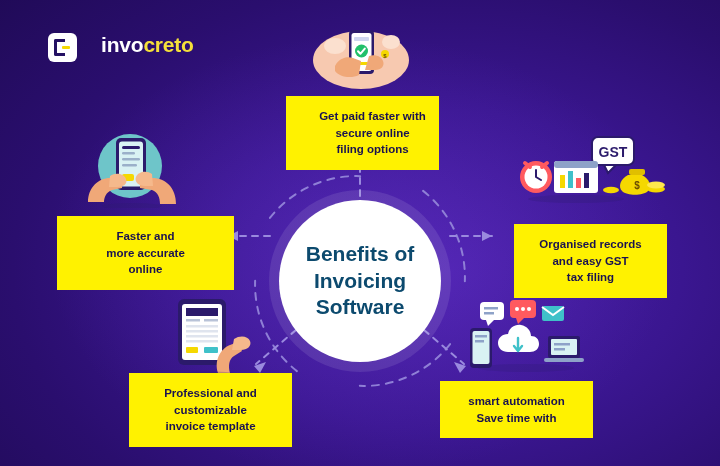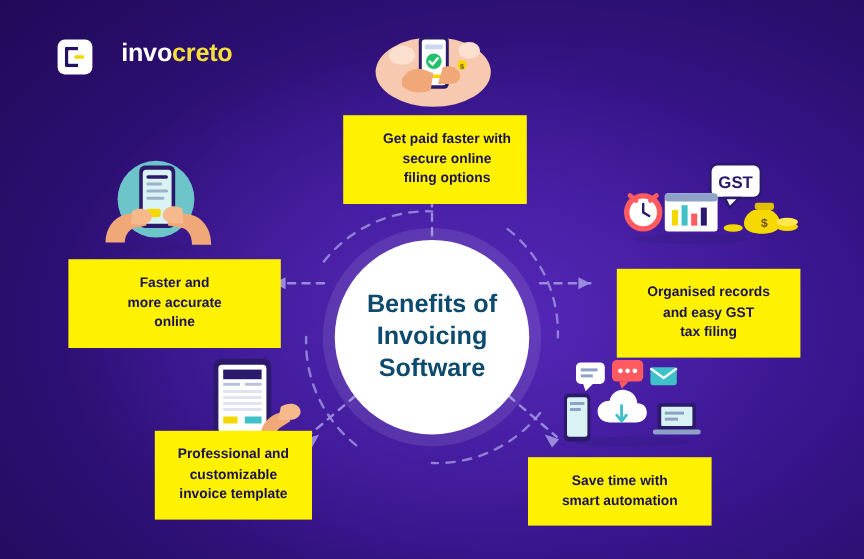--- a/index.html
+++ b/index.html
@@ -115,21 +115,21 @@
     font-weight: bold;
     line-height: 1.45;
     text-align: center;
     padding: 12px 8px;
     box-sizing: border-box;
     z-index: 4;
   }
   .lbl-top    { left: 286px; top: 96px;  width: 153px; padding-left: 28px; }
   .lbl-left   { left: 57px;  top: 216px; width: 177px; }
   .lbl-right  { left: 514px; top: 212px; width: 153px; margin-top: 12px; }
-  .lbl-bl     { left: 129px; top: 359px; width: 131px; }
+  .lbl-bl     { left: 129px; top: 373px; width: 163px; }
   .lbl-br     { left: 440px; top: 381px; width: 153px; }
 
   
   .illo {
     position: absolute;
     z-index: 4;
   }
   .illo svg { display: block; }
 
   .illo-top   { left: 311px; top: 20px; }
@@ -326,17 +326,17 @@
 
       <rect x="82" y="38" width="32" height="22" rx="2" fill="#2b1a6b"></rect>
       <rect x="85" y="41" width="26" height="16" rx="1" fill="#d9f2f3"></rect>
       <rect x="78" y="60" width="40" height="4" rx="2" fill="#8ea2c8"></rect>
       <rect x="88" y="45" width="16" height="2.5" fill="#8ea2c8"></rect>
       <rect x="88" y="50" width="11" height="2.5" fill="#8ea2c8"></rect>
       <ellipse cx="60" cy="70" rx="48" ry="4" fill="#2b1a6b" opacity="0.22"></ellipse>
     </svg>
   </div>
   <div class="label lbl-br">
+    <div>smart automation</div>
     <div>Save time with</div>
-    <div>smart automation</div>
   </div>
 
 </div>
 
 </body></html>

